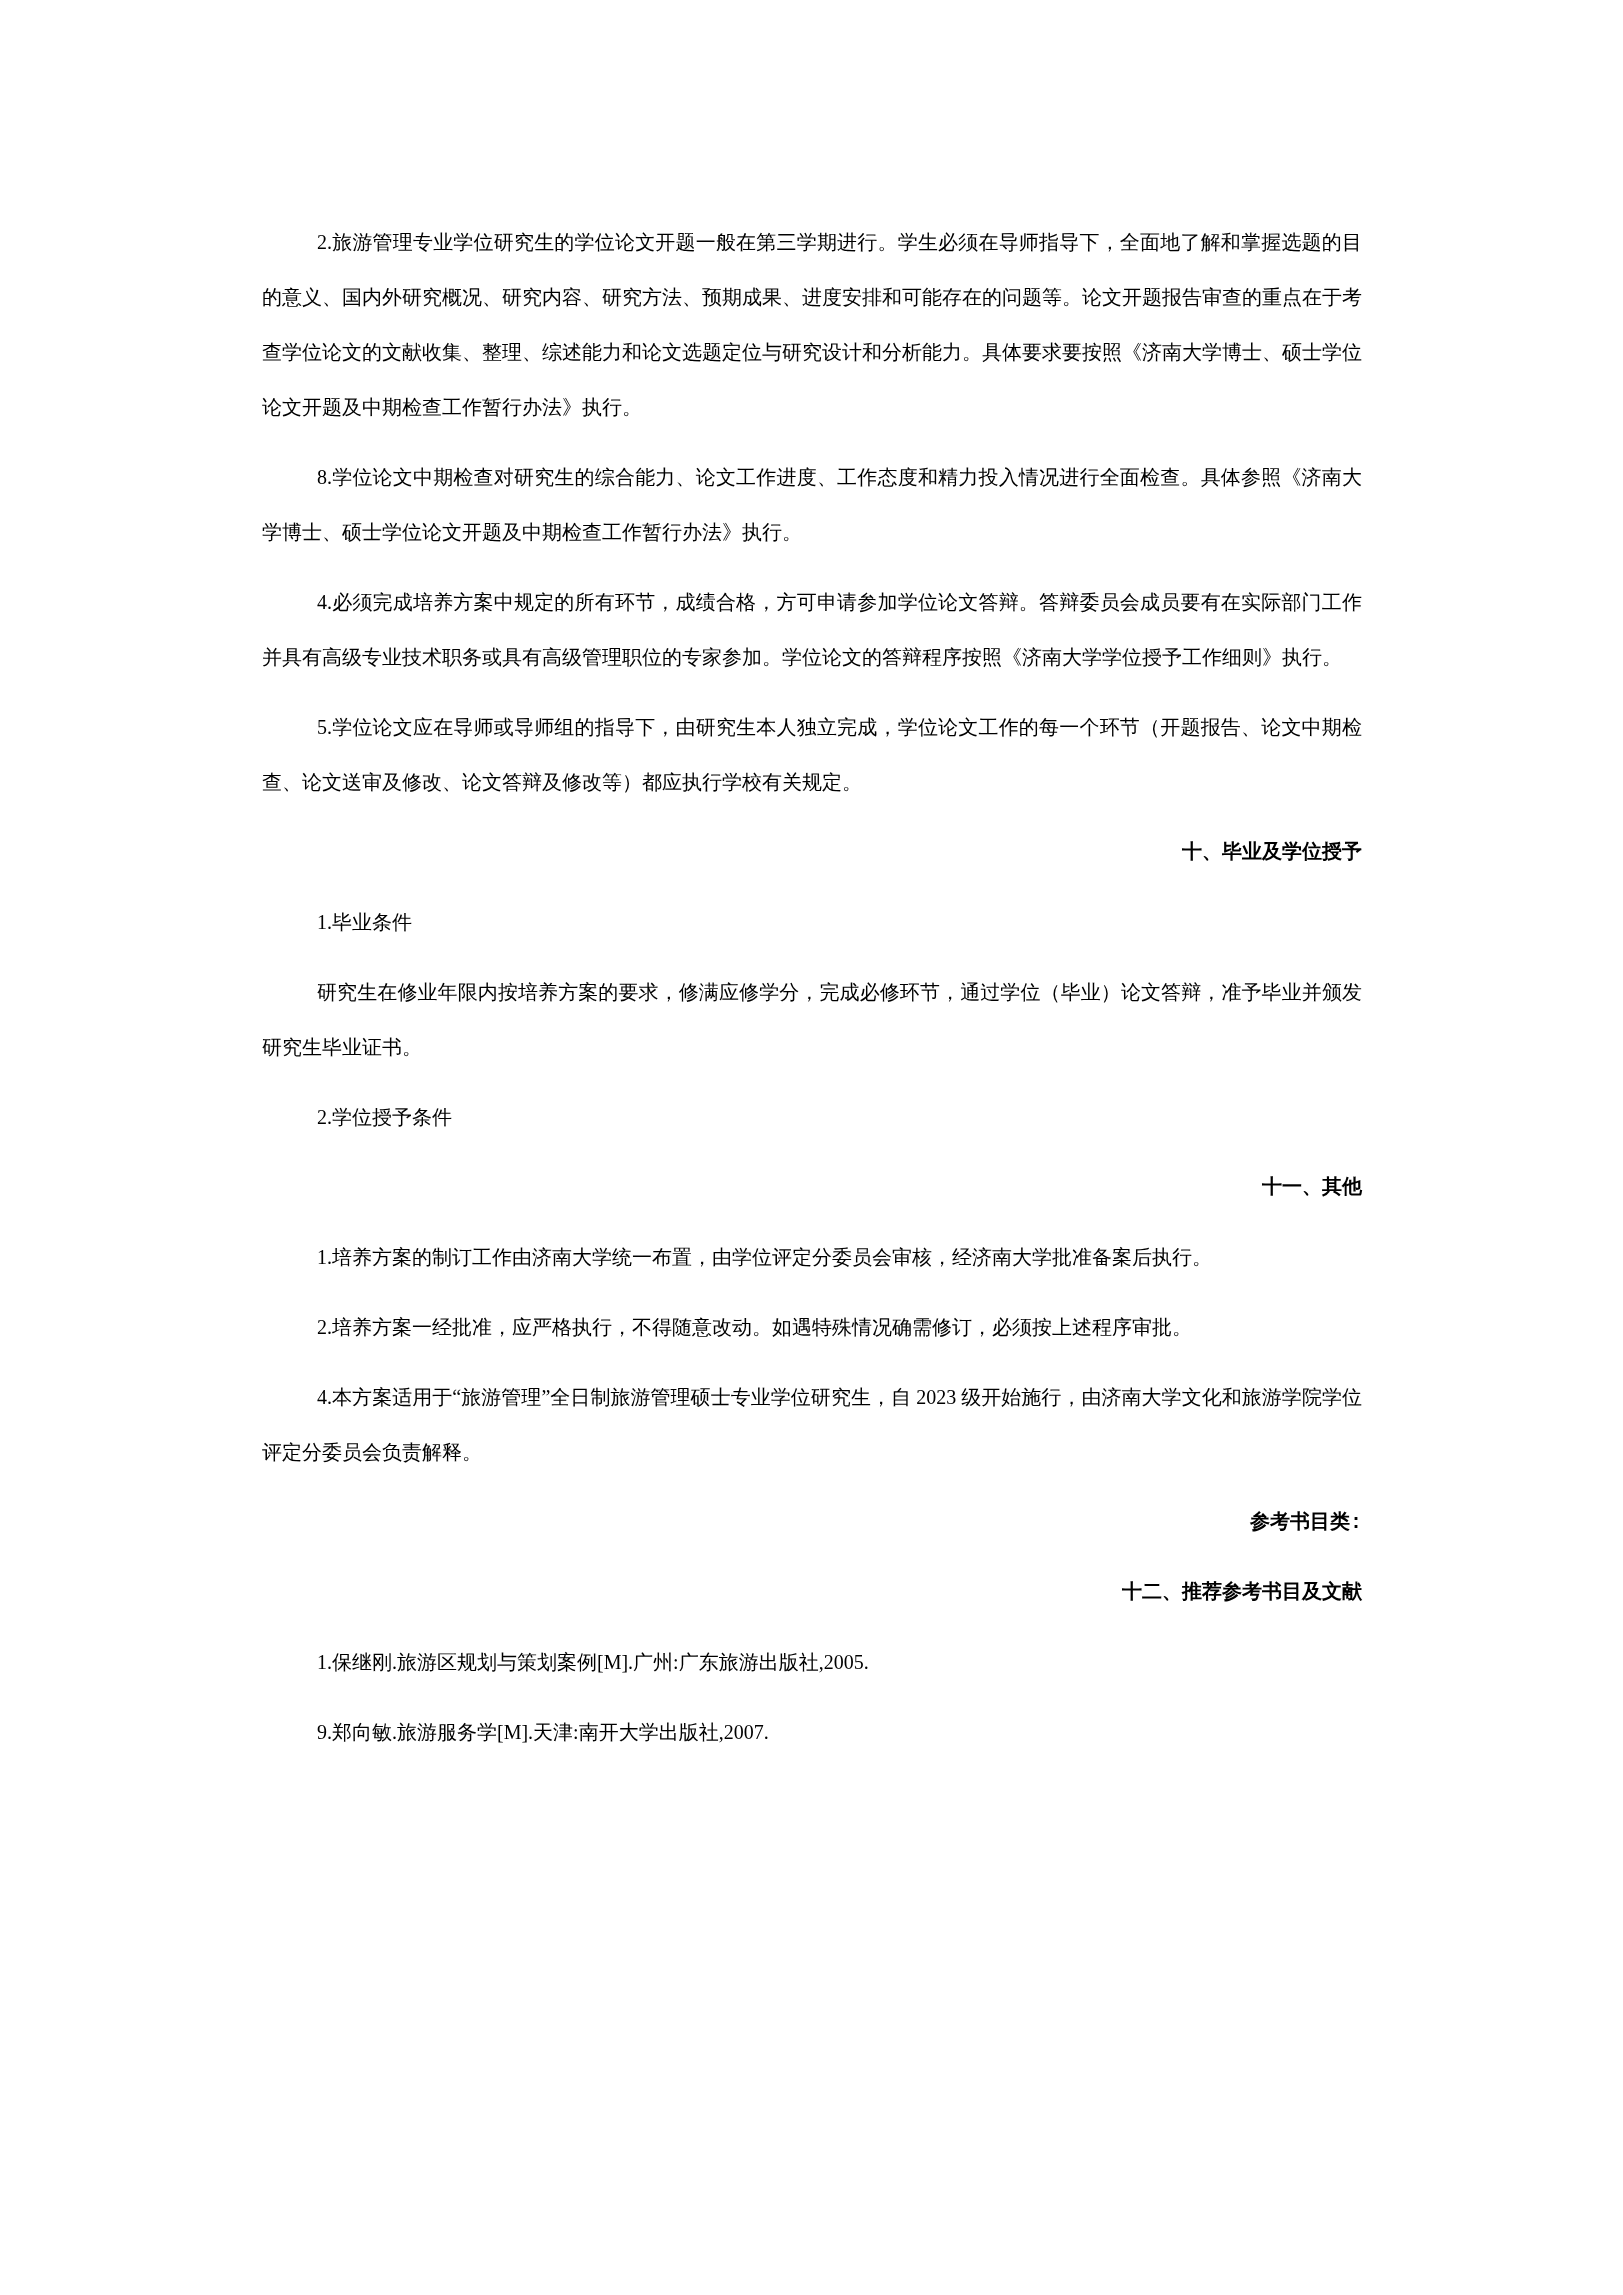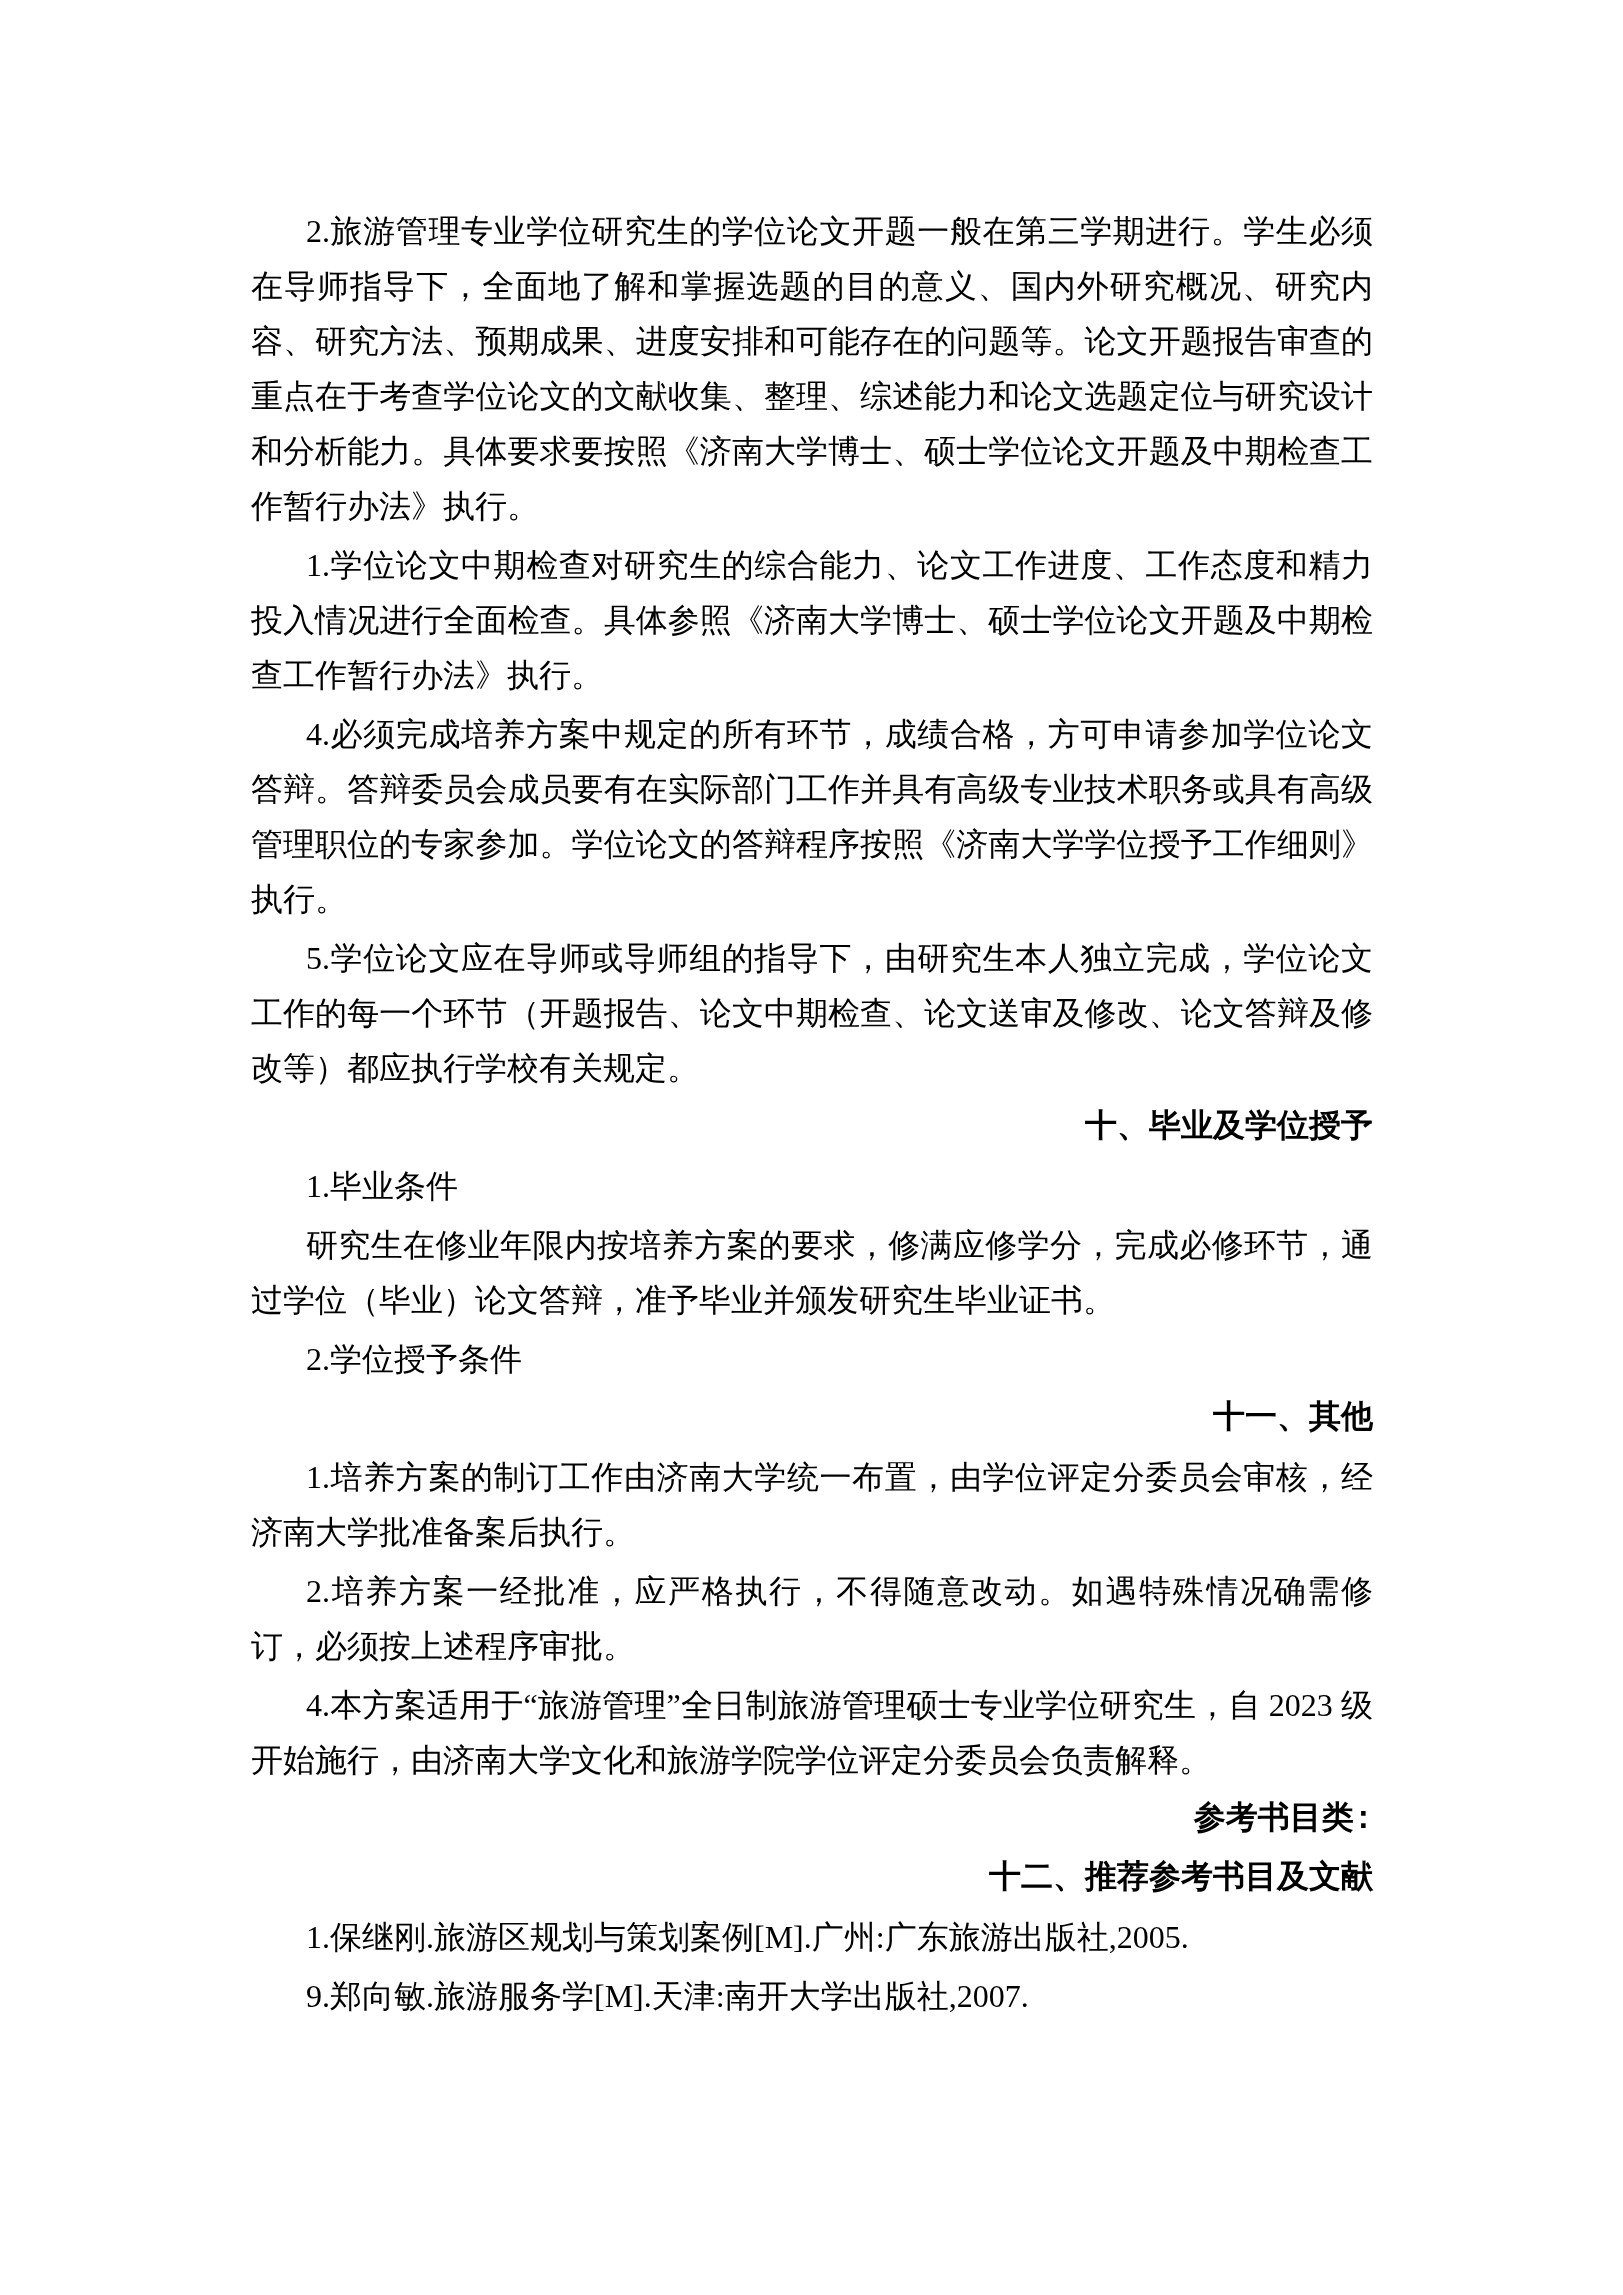--- a/index.html
+++ b/index.html
@@ -15,43 +15,43 @@
     overflow: hidden;
     box-sizing: border-box;
   }
   .content {
     position: absolute;
     left: 247px;
     top: 200px;
     width: 1130px;
   }
   .content p {
-    margin: 4px;
+    margin: 15px;
     padding: 0;
     font-family: "Liberation Serif", "DejaVu Serif", serif;
-    font-size: 32px;
+    font-size: 20px;
     line-height: 55px;
     color: #000000;
     text-align: justify;
     text-indent: 55px;
     word-break: break-all;
   }
   .content p.heading {
     font-family: Liberation Mono, monospace;
     font-weight: 700;
     text-align: right;
   }
 </style>
 </head>
 <body>
 
 <div class="page">
   <div class="content">
     <p class="body">2.旅游管理专业学位研究生的学位论文开题一般在第三学期进行。学生必须在导师指导下，全面地了解和掌握选题的目的意义、国内外研究概况、研究内容、研究方法、预期成果、进度安排和可能存在的问题等。论文开题报告审查的重点在于考查学位论文的文献收集、整理、综述能力和论文选题定位与研究设计和分析能力。具体要求要按照《济南大学博士、硕士学位论文开题及中期检查工作暂行办法》执行。</p>
-    <p class="body">1.学位论文中期检查对研究生的综合能力、论文工作进度、工作态度和精力投入情况进行全面检查。具体参照《济南大学博士、硕士学位论文开题及中期检查工作暂行办法》执行。</p>
+    <p class="body">8.学位论文中期检查对研究生的综合能力、论文工作进度、工作态度和精力投入情况进行全面检查。具体参照《济南大学博士、硕士学位论文开题及中期检查工作暂行办法》执行。</p>
     <p class="body">4.必须完成培养方案中规定的所有环节，成绩合格，方可申请参加学位论文答辩。答辩委员会成员要有在实际部门工作并具有高级专业技术职务或具有高级管理职位的专家参加。学位论文的答辩程序按照《济南大学学位授予工作细则》执行。</p>
     <p class="body">5.学位论文应在导师或导师组的指导下，由研究生本人独立完成，学位论文工作的每一个环节（开题报告、论文中期检查、论文送审及修改、论文答辩及修改等）都应执行学校有关规定。</p>
     <p class="heading">十、毕业及学位授予</p>
     <p class="body">1.毕业条件</p>
     <p class="body">研究生在修业年限内按培养方案的要求，修满应修学分，完成必修环节，通过学位（毕业）论文答辩，准予毕业并颁发研究生毕业证书。</p>
     <p class="body">2.学位授予条件</p>
     <p class="heading">十一、其他</p>
     <p class="body">1.培养方案的制订工作由济南大学统一布置，由学位评定分委员会审核，经济南大学批准备案后执行。</p>
     <p class="body">2.培养方案一经批准，应严格执行，不得随意改动。如遇特殊情况确需修订，必须按上述程序审批。</p>
     <p class="body">4.本方案适用于“旅游管理”全日制旅游管理硕士专业学位研究生，自 2023 级开始施行，由济南大学文化和旅游学院学位评定分委员会负责解释。</p>

